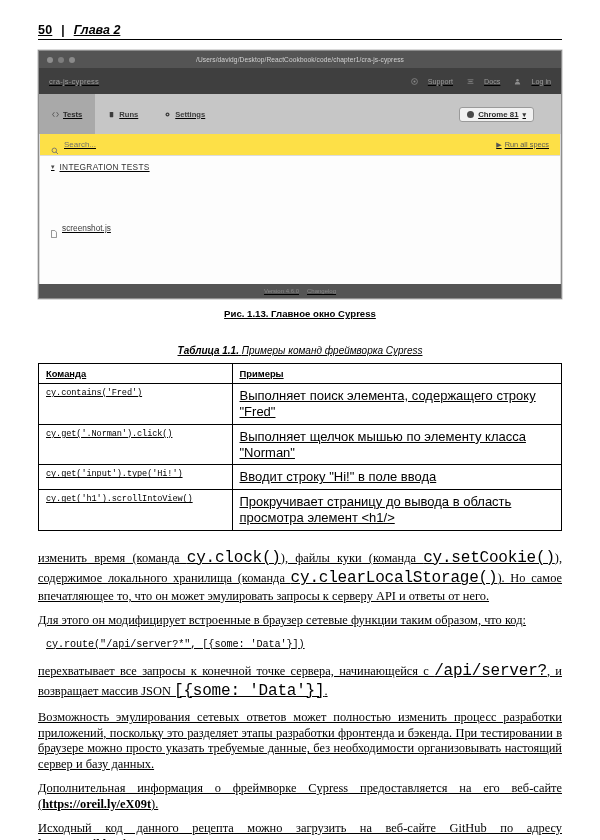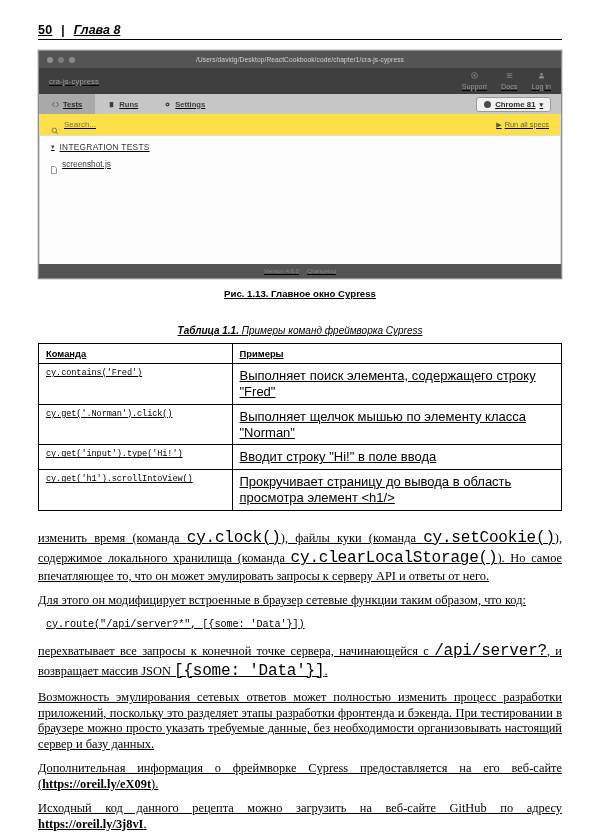--- a/index.html
+++ b/index.html
@@ -111,41 +111,40 @@
     letter-spacing: 0.2px;
   }
   .header-right {
     display: flex;
     align-items: center;
     gap: 14px;
   }
   .hdr-item {
     display: flex;
     align-items: center;
-    gap: 3px;
+    gap: 10px;
     font-family: "Liberation Sans", sans-serif;
     font-size: 7.2px;
     color: #9a9a9a;
-    flex-direction: column;
   }
   .hdr-ico {
     width: 7px;
     height: 7px;
     display: inline-block;
     opacity: 0.85;
   }
   .hdr-ico svg { display:block; }
 
   .tabbar {
     background: #c6c6c6;
-    height: 20px;
+    height: 40px;
     display: flex;
     align-items: stretch;
     position: relative;
-    padding-right: 8px;
+    padding-right: 25px;
   }
   .tab {
     display: flex;
     align-items: center;
     gap: 4px;
     padding: 0 13px;
     font-family: "Liberation Sans", sans-serif;
     font-size: 7.6px;
     color: #3c3c3c;
     font-weight: bold;
@@ -237,20 +236,21 @@
     font-family: "Liberation Sans", sans-serif;
     font-size: 8.3px;
     color: #333;
     letter-spacing: 0.3px;
   }
   .spec-row {
     display: flex;
     align-items: center;
     gap: 5px;
     padding: 3px 11px 0 11px;
+    margin-top: 44px;
   }
   .file-ico { width: 6px; height: 8px; display:block; }
   .spec-label {
     font-family: "Liberation Sans", sans-serif;
     font-size: 8.3px;
     color: #3a3a3a;
   }
   .body-fill { flex: 1; }
 
   .statusbar {
@@ -340,21 +340,21 @@
   b.url { font-weight: bold; }
 </style>
 </head>
 <body>
 
 <div class="page">
 
   <div class="running-head">
     <span class="rh-page-number">50</span>
     <span class="rh-sep">|</span>
-    <span class="rh-chapter">Глава 8</span>
+    <span class="rh-chapter">Глава 2</span>
   </div>
 
   <div class="figure">
     <div class="cypress-window">
 
       <div class="titlebar">
         <div class="traffic">
           <span class="dot"></span>
           <span class="dot d2"></span>
           <span class="dot d3"></span>

